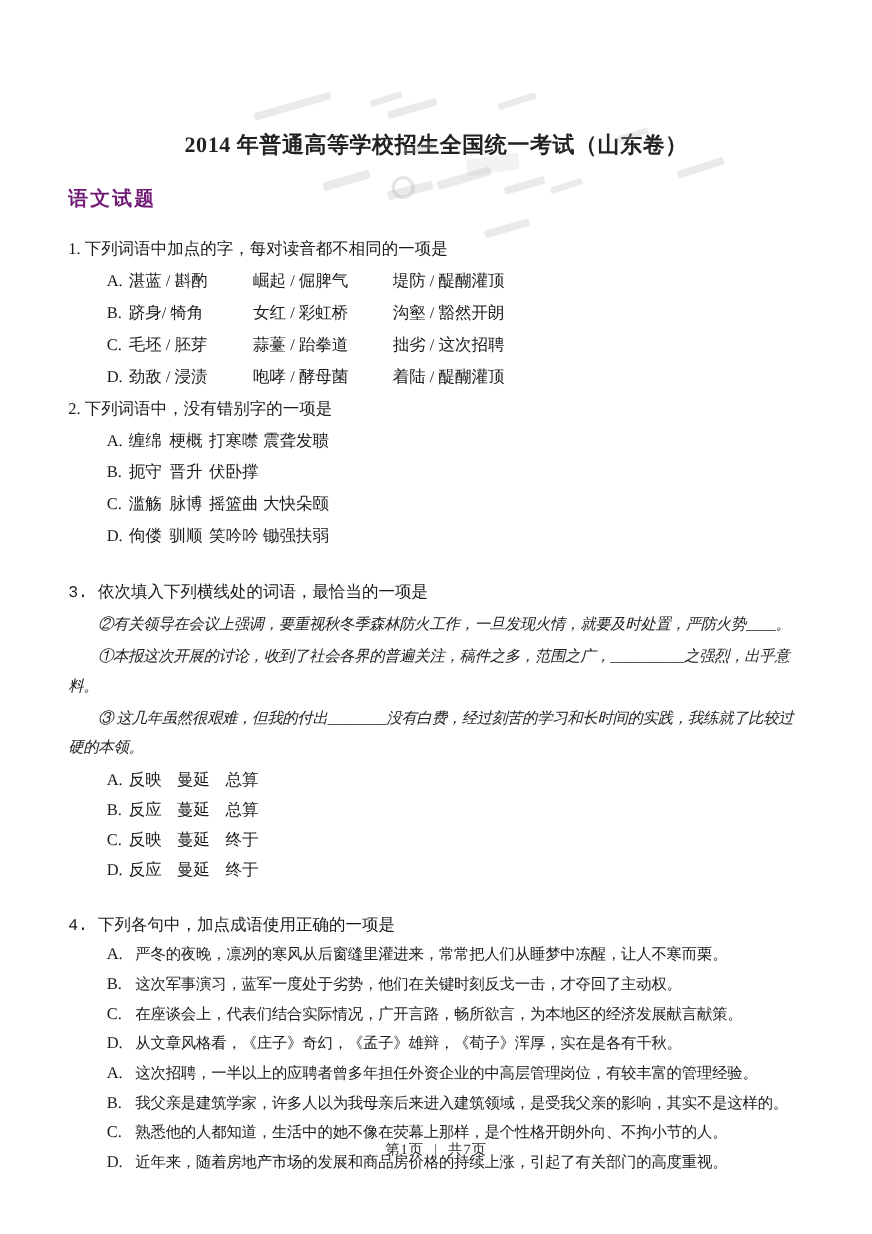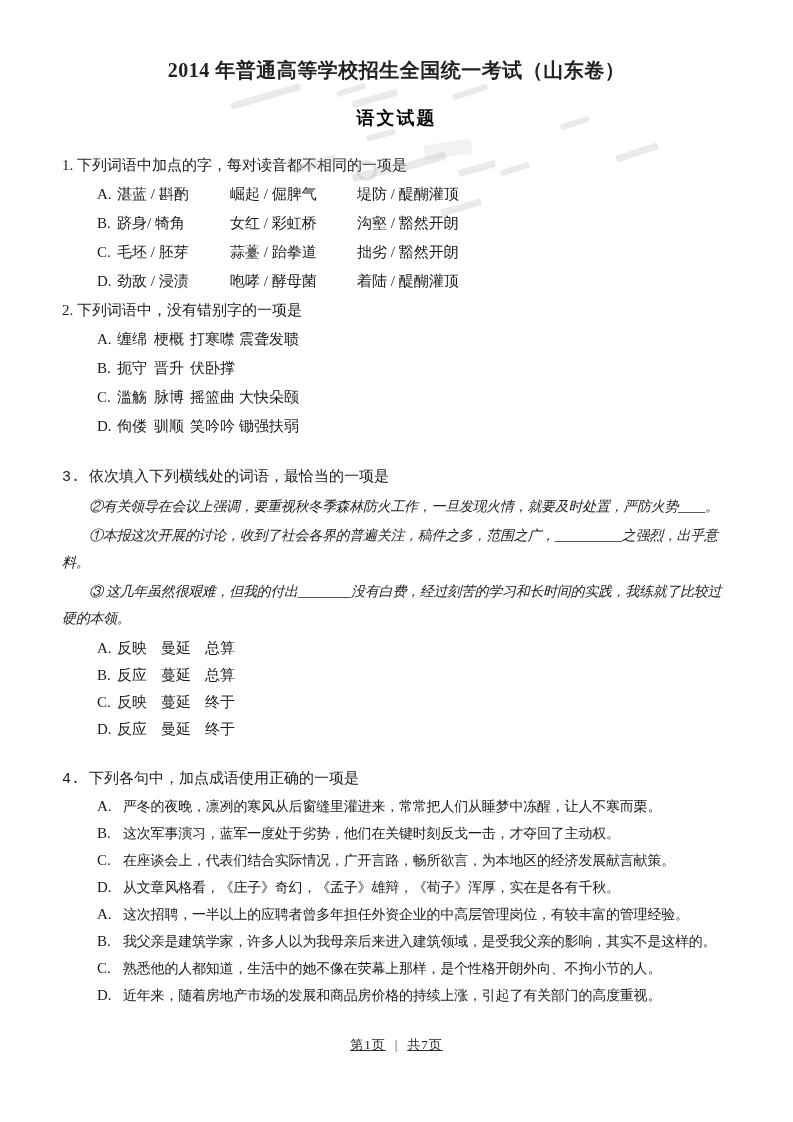--- a/index.html
+++ b/index.html
@@ -4,28 +4,28 @@
 <style>
   html,body{margin:0;padding:0;background:#ffffff;}
   .page{
     position:relative;
     width:793px;height:1122px;
     background:#ffffff;
     font-family:"Liberation Serif","DejaVu Serif",serif;
     color:#1b1b1b;
     overflow:hidden;
   }
-  .content{padding:58px 62px 0 62px;font-size:15px;}
+  .content{padding:120px 62px 0 62px;font-size:15px;}
   .title{
     margin:0;font-size:20px;line-height:24px;font-weight:700;
     text-align:center;letter-spacing:.5px;color:#222;
   }
   .subtitle{
     margin:25px 0 0 0;font-size:18px;line-height:22px;font-weight:700;
-    text-align:center;letter-spacing:2px;color:#000000;
+    text-align:left;letter-spacing:2px;color:#701a75;
   }
   .stem{margin:0;line-height:29px;}
   #q1 .stem{margin-top:22px;}
   #q3 .stem,#q4 .stem,#q5 .stem{line-height:27px;margin-top:23px;font-family:Liberation Mono, monospace;}
   .opts{margin-left:35px;}
   .row{display:flex;line-height:29px;}
   .row27{line-height:27px;}
   .lab{flex:0 0 20px;}
   .lab-wide{flex:0 0 26px;}
   .p1{flex:0 0 113px;}
@@ -36,21 +36,21 @@
   .w2c{flex:0 0 49px;}
   .w3{flex:0 0 44px;}
   .sentence{flex:1;font-size:14px;letter-spacing:-0.2px;}
   .kai{
     margin:2px 0 0 0;font-size:14px;line-height:27px;
     letter-spacing:-0.3px;font-style:italic;text-indent:27px;color:#222;
   }
   .q3-opts{margin-top:3px;}
   .footer{
     position:absolute;left:0;right:0;top:1036px;
-    text-align:center;font-size:13px;color:#2a2a2a;letter-spacing:1px;text-decoration:underline;
+    text-align:center;font-size:13px;color:#2a2a2a;letter-spacing:1px;
   }
   .footer .sep{margin:0 9px;color:#444;}
   .wm-layer{position:absolute;inset:0;pointer-events:none;}
   .wm{
     position:absolute;display:block;background:#b5b5b5;opacity:.28;
     border-radius:2px;
   }
   .wm-soft{opacity:.18;}
   .wm-ring{
     position:absolute;display:block;width:15px;height:15px;
@@ -97,21 +97,21 @@
         <div class="row">
           <span class="lab">B.</span>
           <span class="p1">跻身/ 犄角</span>
           <span class="p2">女红 / 彩虹桥</span>
           <span class="p3">沟壑 / 豁然开朗</span>
         </div>
         <div class="row">
           <span class="lab">C.</span>
           <span class="p1">毛坯 / 胚芽</span>
           <span class="p2">蒜薹 / 跆拳道</span>
-          <span class="p3">拙劣 / 豁然开朗</span>
+          <span class="p3">拙劣 / 这次招聘</span>
         </div>
         <div class="row">
           <span class="lab">D.</span>
           <span class="p1">劲敌 / 浸渍</span>
           <span class="p2">咆哮 / 酵母菌</span>
           <span class="p3">着陆 / 醍醐灌顶</span>
         </div>
       </div>
     </section>
 

